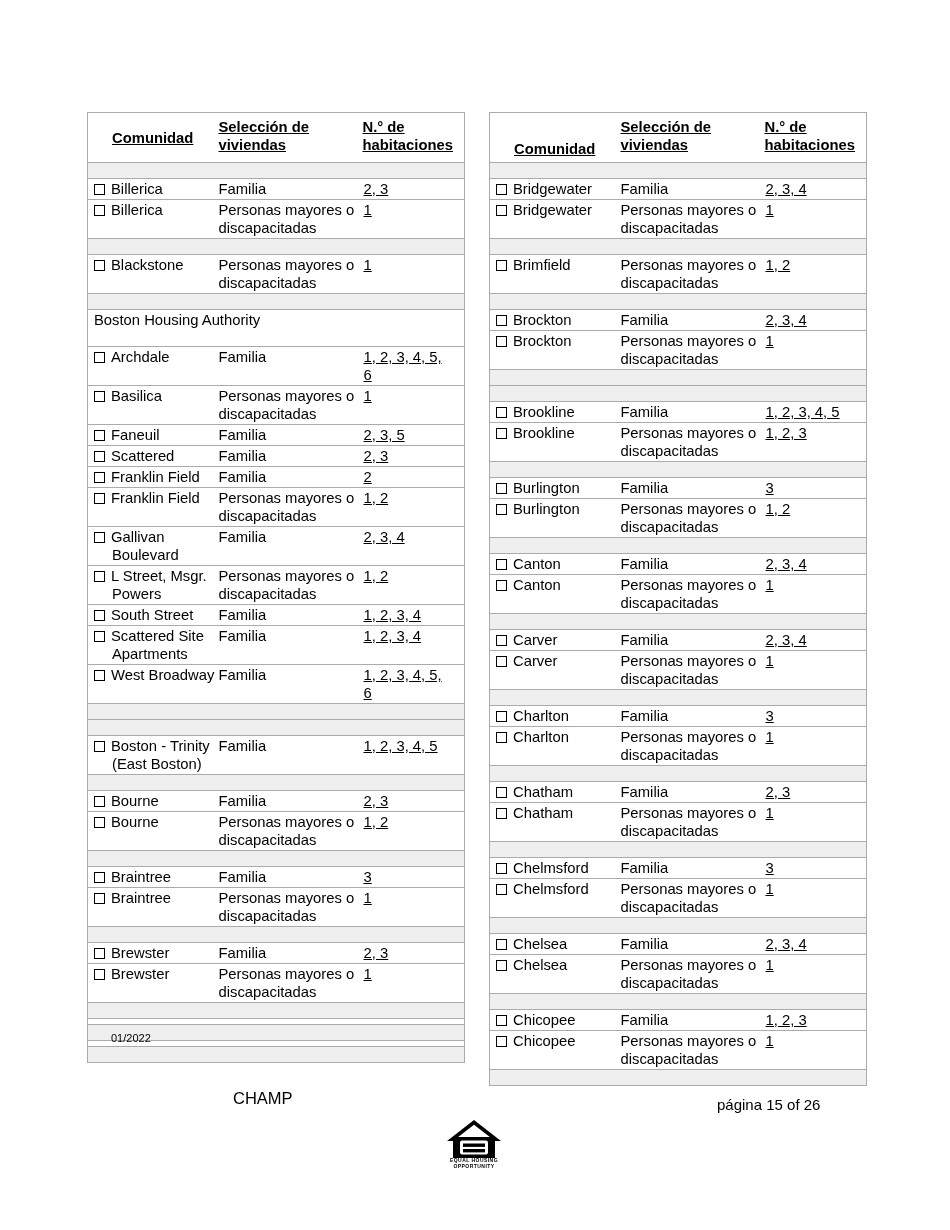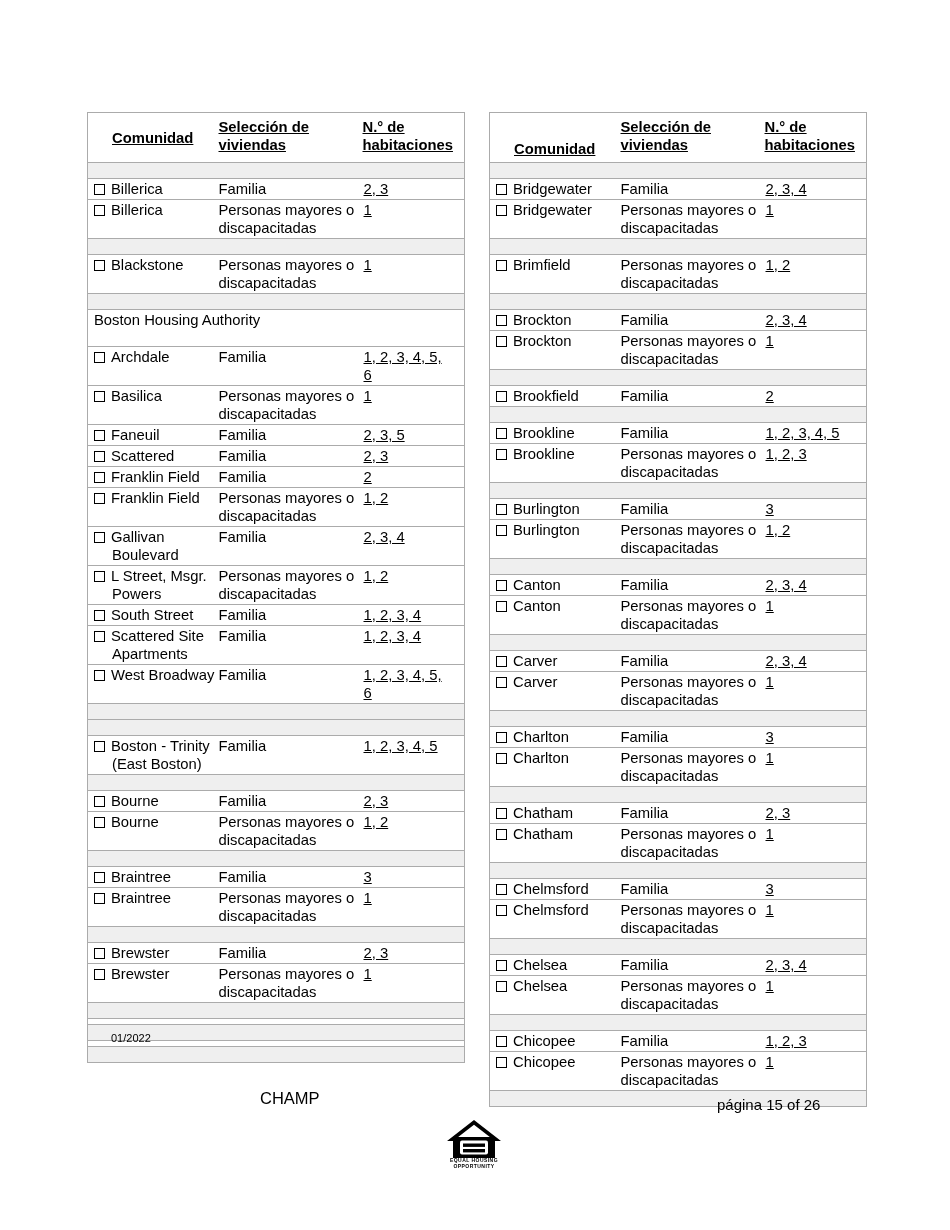--- a/index.html
+++ b/index.html
@@ -32,21 +32,21 @@
   .cb{
     display:inline-block;width:9px;height:9px;border:1.5px solid #000;
     background:#fff;margin-right:6px;text-indent:0;vertical-align:baseline;
     position:relative;top:0.5px;
   }
   tr.sep td{background:#efefef;height:15px;}
   tr.blank td{height:5px;}
   tr.group td{padding:1px 2px 2px 6px;height:33px;}
   
   .f-date{position:absolute;left:83px;top:1032px;font-size:11px;margin-left:28px;}
-  .f-champ{position:absolute;left:260px;top:1089px;display:flex;align-items:baseline;gap:0;white-space:nowrap;}
+  .f-champ{position:absolute;left:233px;top:1089px;display:flex;align-items:baseline;gap:0;white-space:nowrap;}
   .f-champ-lbl{font-size:16.5px;}
   .f-link{font-size:19.5px;font-weight:bold;color:#0000ff;text-decoration:underline;cursor:pointer;}
   .f-page{position:absolute;left:717px;top:1096px;font-size:15px;}
   
   .logo{position:absolute;left:441px;top:1120px;width:66px;text-align:center;}
   .logo svg{display:block;margin:0 auto;}
   .logo-text{font-size:5px;font-weight:bold;line-height:5.5px;letter-spacing:0.45px;color:#000;}
 </style>
 </head>
 <body>
@@ -261,25 +261,20 @@
           <td class="c-bed">2, 3, 4</td>
         </tr>
         <tr>
           <td class="c-com"><span class="cb"></span><span>Brockton</span></td>
           <td class="c-sel">Personas mayores o discapacitadas</td>
           <td class="c-bed">1</td>
         </tr>
         <tr class="sep">
           <td colspan="3"></td>
         </tr>
-        <tr>
-          <td class="c-com"><span class="cb"></span><span>Brookfield</span></td>
-          <td class="c-sel">Familia</td>
-          <td class="c-bed">2</td>
-        </tr>
         <tr class="sep">
           <td colspan="3"></td>
         </tr>
         <tr>
           <td class="c-com"><span class="cb"></span><span>Brookline</span></td>
           <td class="c-sel">Familia</td>
           <td class="c-bed">1, 2, 3, 4, 5</td>
         </tr>
         <tr>
           <td class="c-com"><span class="cb"></span><span>Brookline</span></td>

